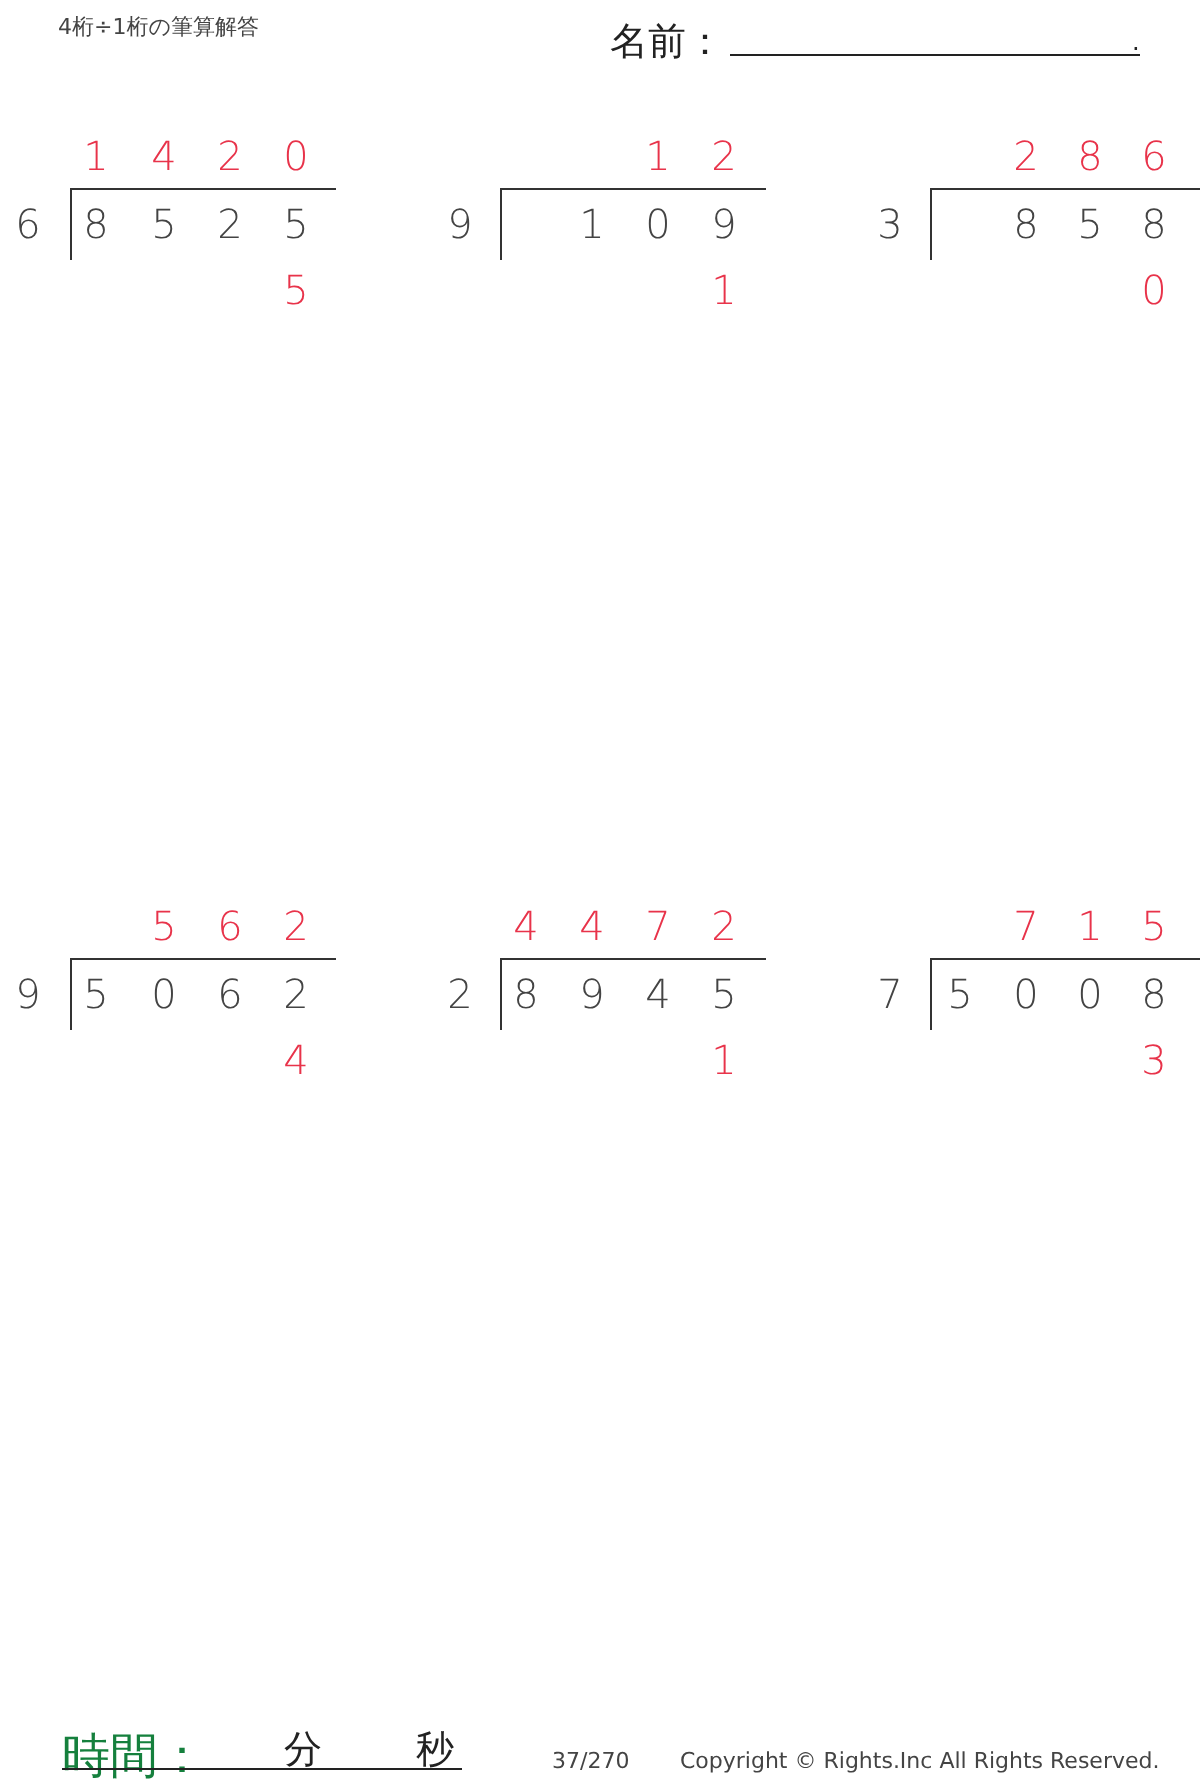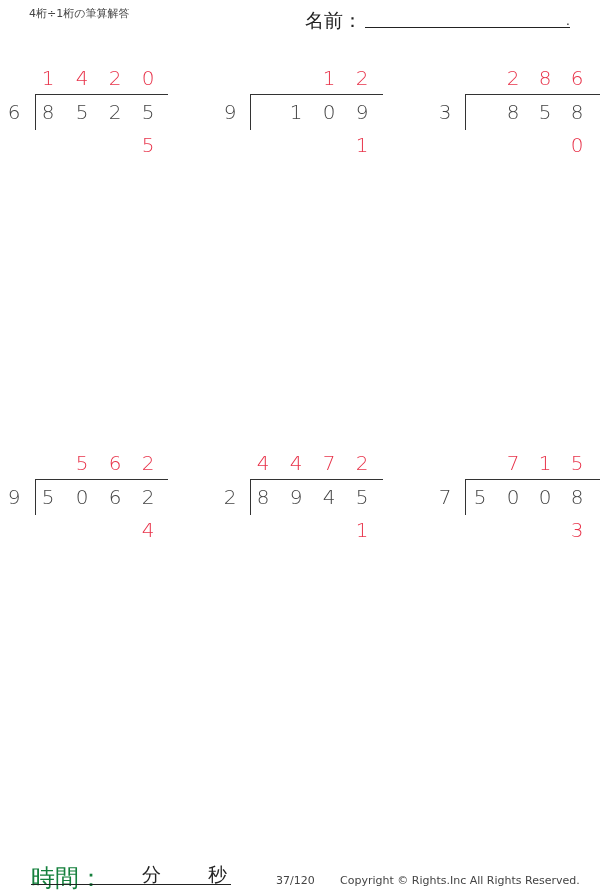--- a/index.html
+++ b/index.html
@@ -114,14 +114,14 @@
   <div class="digit d" style="left:73px; top:37px;">0</div>
   <div class="digit d" style="left:105px; top:37px;">0</div>
   <div class="digit d" style="left:137px; top:37px;">8</div>
   <div class="digit r" style="left:137px; top:70px;">3</div>
 </div>
 
 <div class="footer-time">時間：</div>
 <div class="footer-sep" style="left:142px;">分</div>
 <div class="footer-sep" style="left:208px;">秒</div>
 <div class="footer-line"></div>
-<div class="page-num">37/120</div>
+<div class="page-num">37/270</div>
 <div class="copyright">Copyright © Rights.Inc All Rights Reserved.</div>
 
 </body></html>

